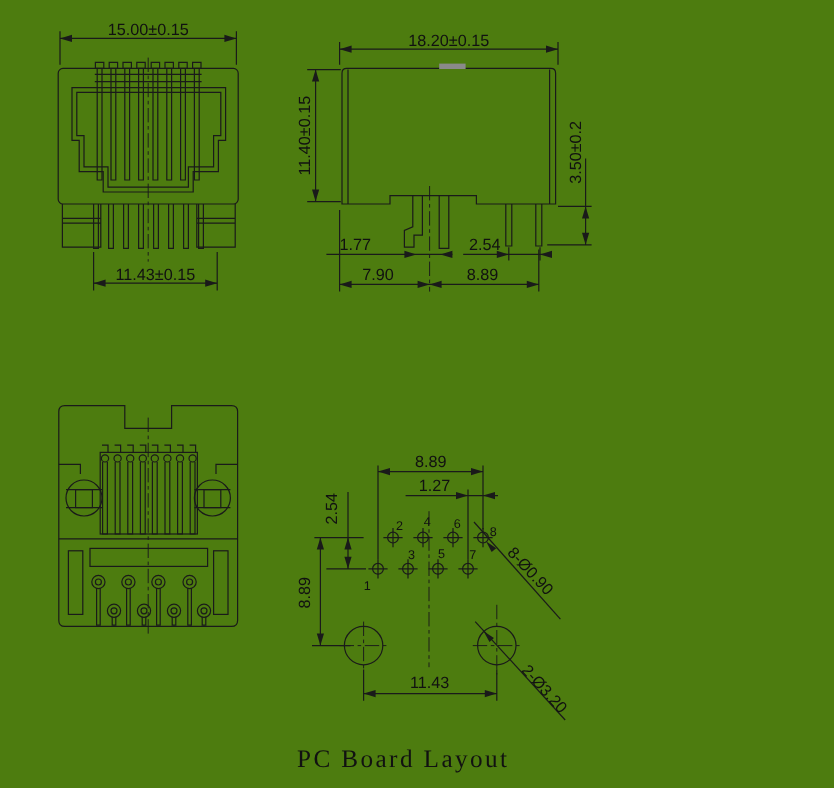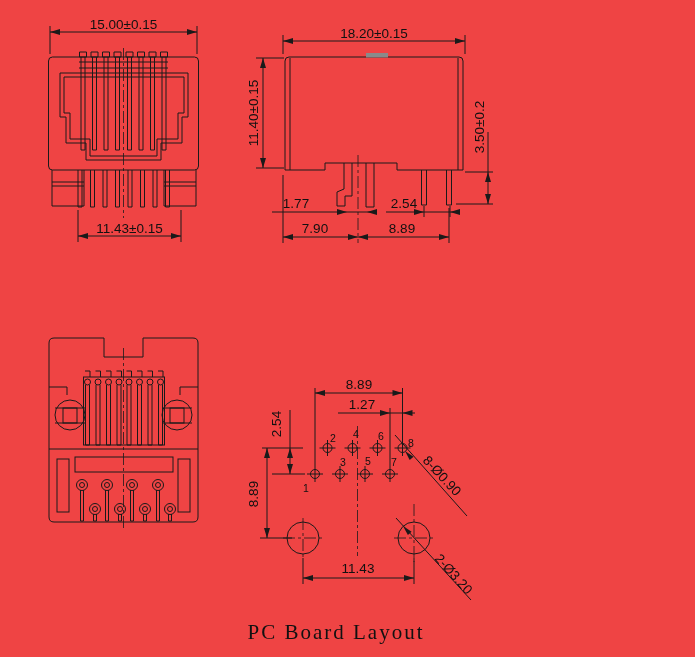--- a/index.html
+++ b/index.html
@@ -1,16 +1,16 @@
 <!DOCTYPE html>
 <html><head>
 <meta charset="utf-8">
 <style>
   html,body{margin:0;padding:0;background:#ffffff;}
-  .page{width:695px;height:657px;background:#ef4444;position:relative;overflow:hidden;}
+  .page{width:695px;height:657px;background:#4d7c0f;position:relative;overflow:hidden;}
   .ln{fill:none;stroke:#1a1a1a;stroke-width:1;}
   .lnf{fill:#8a8a8a;stroke:none;}
   .cl{fill:none;stroke:#1a1a1a;stroke-width:0.8;stroke-dasharray:12 3 3 3;}
   .ar{fill:#1a1a1a;stroke:none;}
   .dt{font-family:"Liberation Sans",sans-serif;font-size:13.5px;fill:#111;text-anchor:middle;}
   .dts{font-family:"Liberation Sans",sans-serif;font-size:13.5px;fill:#111;text-anchor:start;}
   .pn{font-family:"Liberation Sans",sans-serif;font-size:10.5px;fill:#111;text-anchor:middle;}
   .cap{font-family:"Liberation Serif",serif;font-size:21px;fill:#111;text-anchor:middle;letter-spacing:2px;}
 </style>
 </head>

